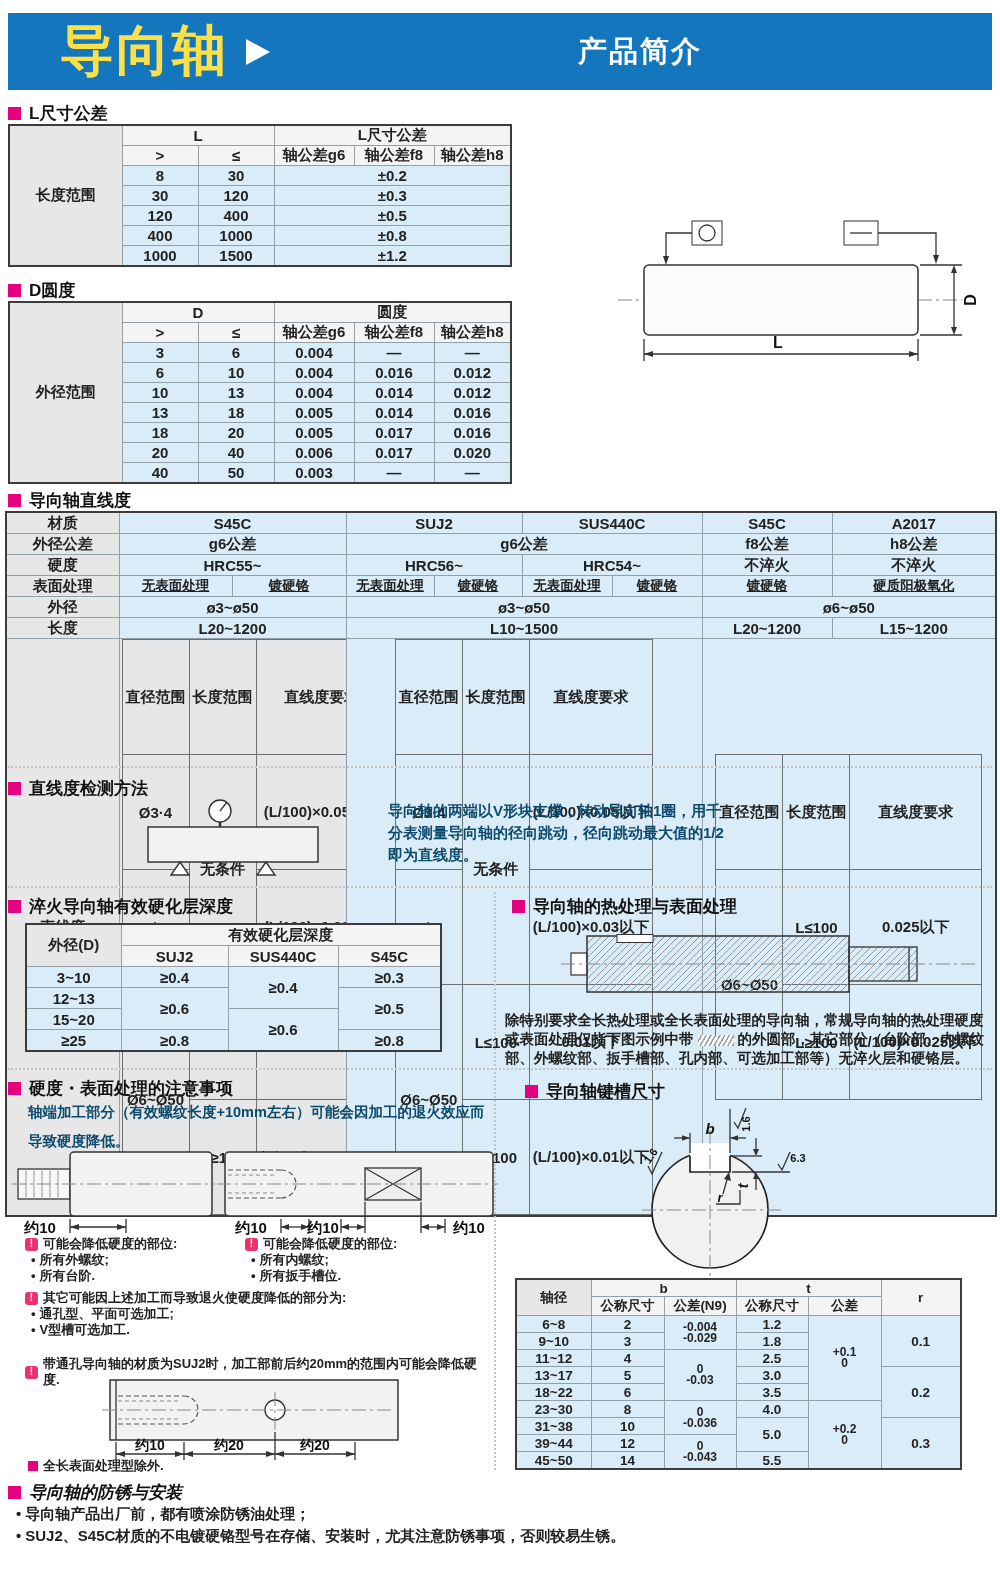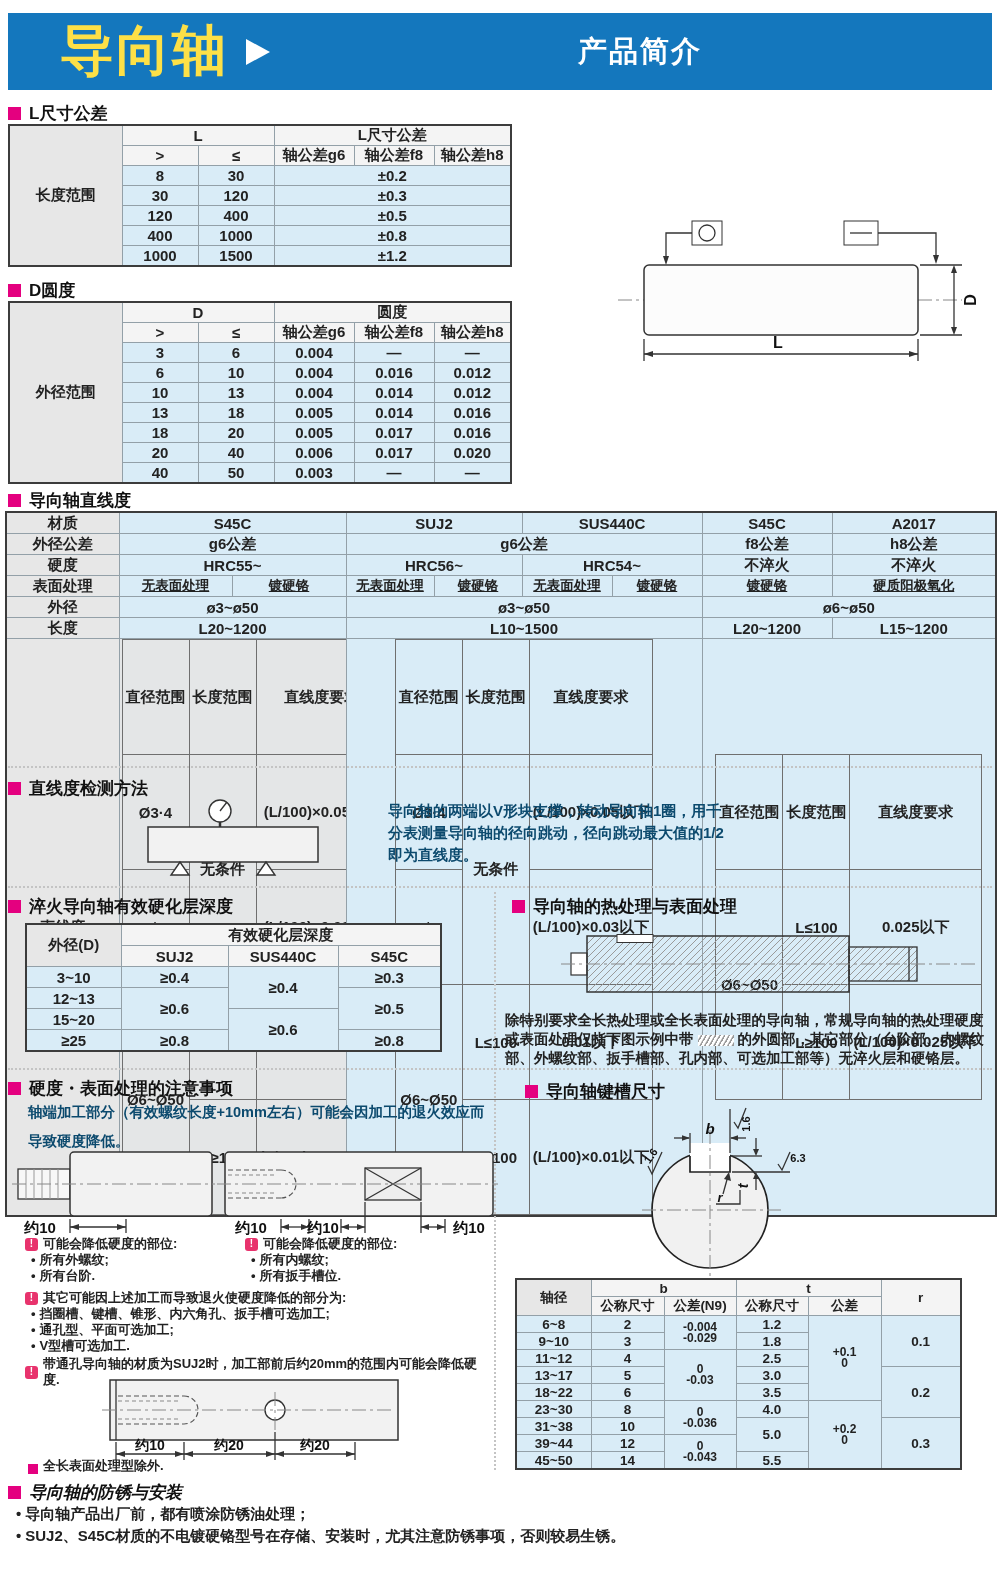--- a/index.html
+++ b/index.html
@@ -529,21 +529,20 @@
         <span>可能会降低硬度的部位:</span>
       </div>
     <div class="it">所有内螺纹;</div>
     <div class="it">所有扳手槽位.</div>
   </div>
   <div class="abs nlist" style="left:25px;top:1290px;width:465px;">
     <div class="ti">
         <span class="warn">!</span>
         <span>其它可能因上述加工而导致退火使硬度降低的部分为:</span>
       </div>
-    <div class="it">挡圈槽、键槽、锥形、内六角孔、扳手槽可选加工;</div>
     <div class="it">通孔型、平面可选加工;</div>
     <div class="it">V型槽可选加工.</div>
   </div>
   <div class="abs nlist ti" style="left:25px;top:1356px;width:465px;display:flex;align-items:center;">
     <span class="warn">!</span>
       <span>带通孔导向轴的材质为SUJ2时，加工部前后约20mm的范围内可能会降低硬度.</span>
   </div>
 
   <svg class="abs" style="left:80px;top:1372px;" width="320" height="90" viewBox="0 0 320 90">
     <rect x="30" y="8" width="288" height="60" fill="#f2f2f2" stroke="#333" stroke-width="1.5"></rect>
@@ -564,21 +563,21 @@
     <polygon class="ar" points="36,82 45,79 45,85"></polygon>
       <polygon class="ar" points="104,82 95,79 95,85"></polygon>
     <polygon class="ar" points="104,82 113,79 113,85"></polygon>
       <polygon class="ar" points="195,82 186,79 186,85"></polygon>
     <polygon class="ar" points="195,82 204,79 204,85"></polygon>
       <polygon class="ar" points="275,82 266,79 266,85"></polygon>
     <text x="70" y="78" font-size="14" text-anchor="middle">约10</text>
     <text x="149" y="78" font-size="14" text-anchor="middle">约20</text>
     <text x="235" y="78" font-size="14" text-anchor="middle">约20</text>
   </svg>
-  <div class="abs nlist ti" style="left:28px;top:1458px;display:flex;align-items:flex-end;">
+  <div class="abs nlist ti" style="left:28px;top:1458px;display:flex;align-items:center;">
     <span class="sqs"></span>
       <span>全长表面处理型除外.</span>
   </div>
 
   <div class="abs stitle" style="left:525px;top:1080px;">
     <span class="sq"></span>
     <span>导向轴键槽尺寸</span>
   </div>
   <svg class="abs" style="left:590px;top:1096px;" width="300" height="180" viewBox="0 0 300 180">
     <circle cx="120" cy="114" r="58" fill="#f1f1f1" stroke="#222" stroke-width="1.7"></circle>

